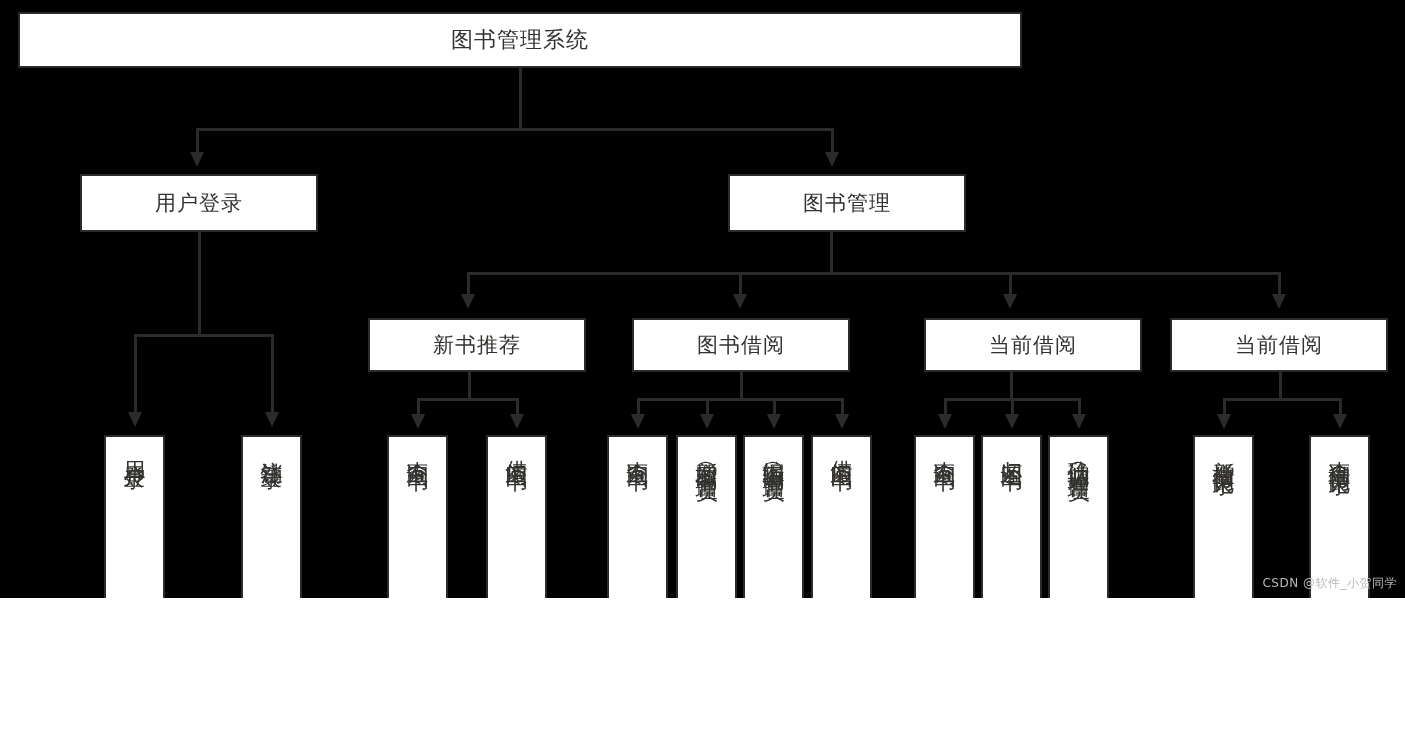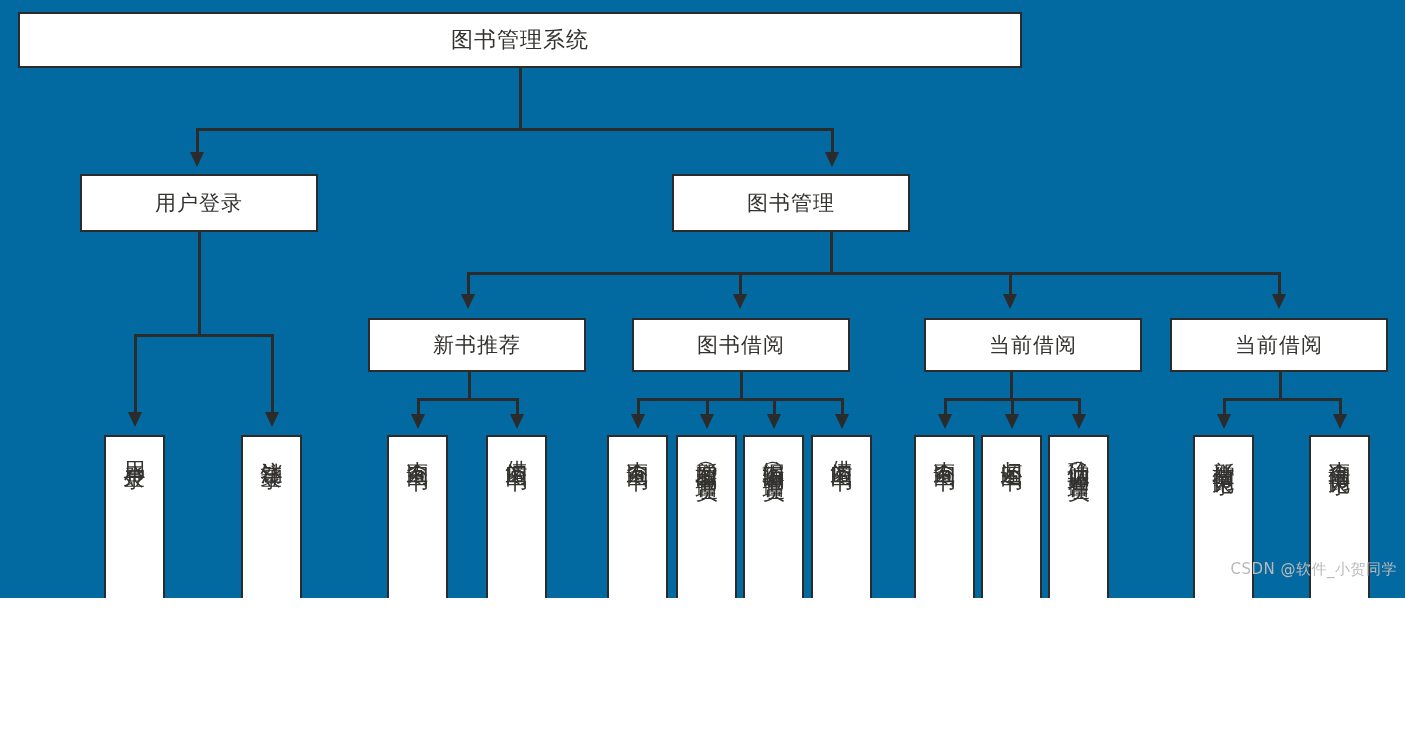--- a/index.html
+++ b/index.html
@@ -8,21 +8,21 @@
     padding: 0;
     background: #ffffff;
   }
   body {
     font-family: "DejaVu Sans", "Liberation Sans", sans-serif;
   }
   #canvas {
     position: relative;
     width: 1405px;
     height: 598px;
-    background: #0369a1;
+    background: #000000;
     overflow: hidden;
   }
   
   .node {
     position: absolute;
     box-sizing: border-box;
     border: 2.5px solid #2b2b2b;
     background: #ffffff;
     color: #33322f;
     display: flex;
@@ -71,22 +71,22 @@
     height: 0;
     border-left: 7px solid transparent;
     border-right: 7px solid transparent;
     border-top: 15px solid #2b2b2b;
     z-index: 2;
   }
   
   #watermark {
     position: absolute;
     right: 8px;
-    bottom: 19px;
-    font-size: 15px;
+    bottom: 6px;
+    font-size: 12px;
     color: #b9b9b9;
     font-family: "DejaVu Sans", "Liberation Sans", sans-serif;
     white-space: nowrap;
     z-index: 5;
     letter-spacing: 0.5px;
   }
 </style>
 </head>
 <body>
 
@@ -103,21 +103,21 @@
   <div class="vline" style="left:196px; top:128px; height:28px;"></div>
   <div class="arrow" style="left:190px; top:152px;"></div>
 
   <div class="vline" style="left:831px; top:128px; height:28px;"></div>
   <div class="arrow" style="left:825px; top:152px;"></div>
 
   <div class="node h" style="left:80px; top:174px; width:238px; height:58px;">
     <span class="label">用户登录</span>
   </div>
 
-  <div class="node h" style="left:672px; top:174px; width:238px; height:58px;">
+  <div class="node h" style="left:728px; top:174px; width:238px; height:58px;">
     <span class="label">图书管理</span>
   </div>
 
   <div class="vline" style="left:198px; top:232px; height:104px;"></div>
   <div class="hline" style="left:134px; top:334px; width:139px;"></div>
   <div class="vline" style="left:134px; top:334px; height:82px;"></div>
   <div class="arrow" style="left:128px; top:412px;"></div>
   <div class="vline" style="left:271px; top:334px; height:82px;"></div>
   <div class="arrow" style="left:265px; top:412px;"></div>
 

